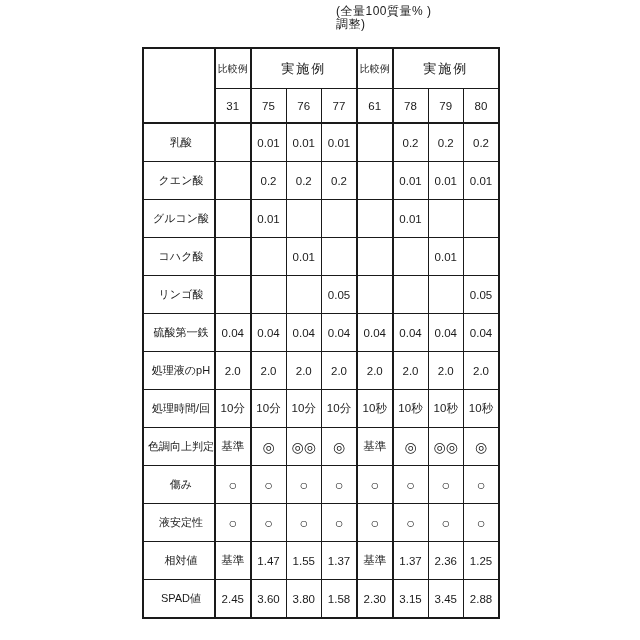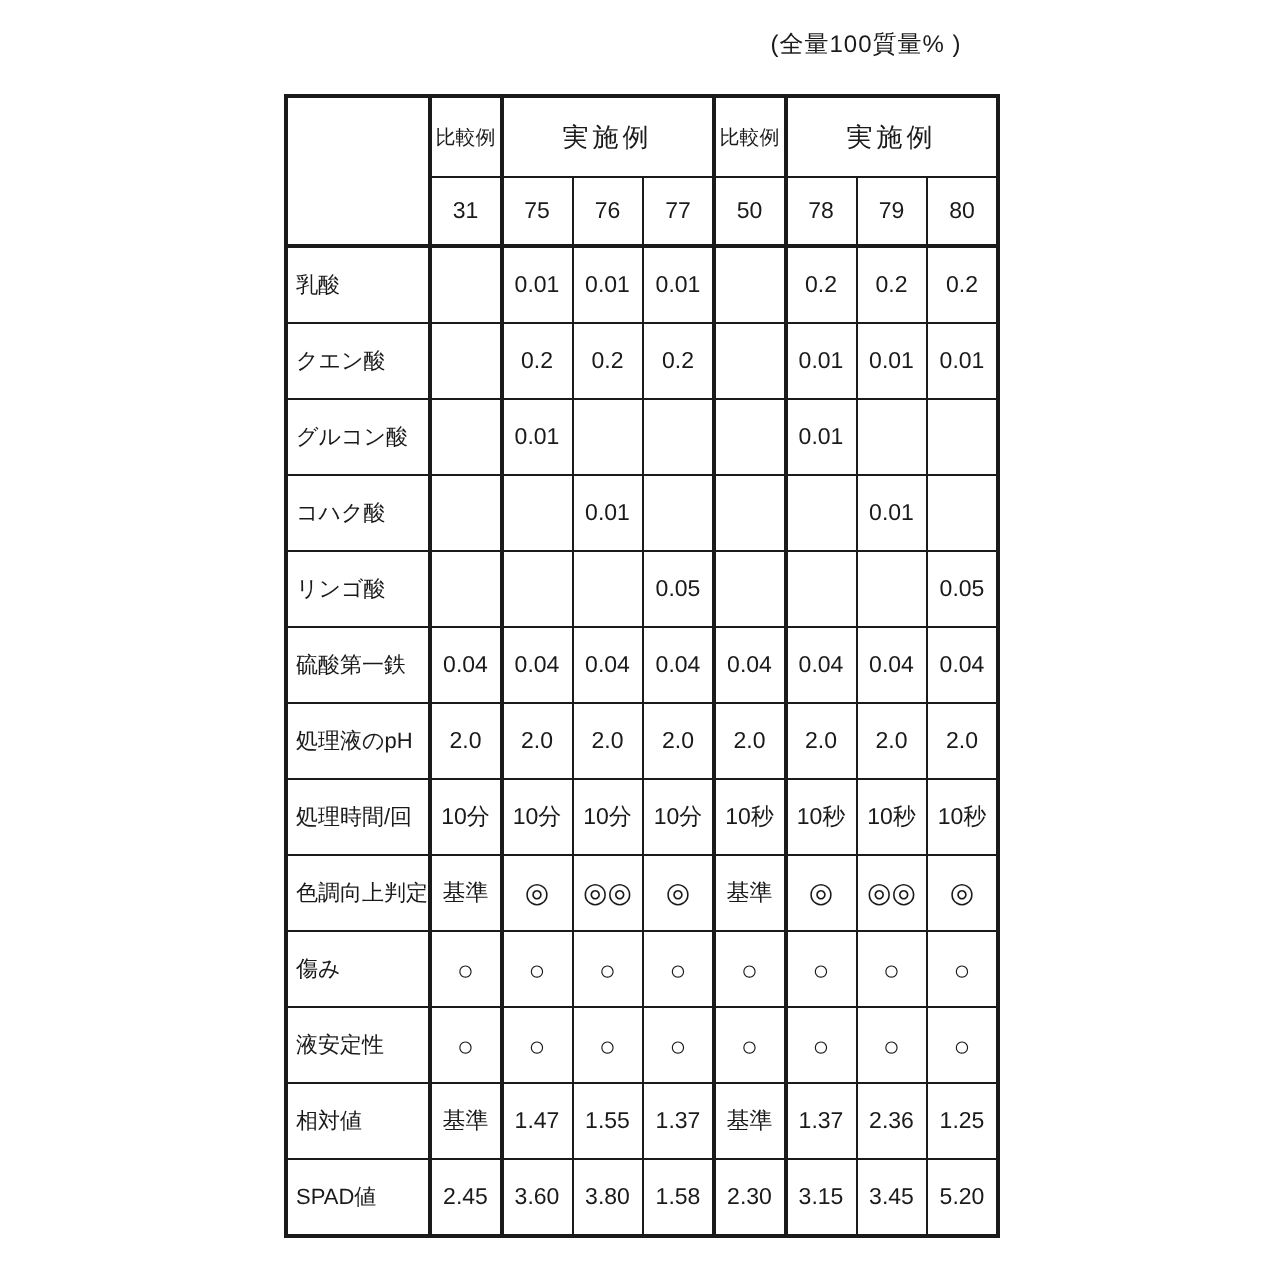--- a/index.html
+++ b/index.html
@@ -7,26 +7,25 @@
     width: 640px; height: 640px;
     background: #ffffff;
     position: relative;
     font-family: "Liberation Sans", "DejaVu Sans", sans-serif;
     color: #1a1a1a;
     overflow: hidden;
   }
   .note {
     position: absolute;
     left: 336px; top: 5px; width: 194px;
-    text-align: center;
+    text-align: left;
     font-size: 12px;
     line-height: 13px;
     letter-spacing: 0.5px;
     white-space: nowrap;
-    margin-top: 11px;
   }
   table.comp-table {
     position: absolute;
     left: 142px; top: 47px;
     width: 358px;
     border-collapse: collapse;
     table-layout: fixed;
     border: 2px solid #1a1a1a;
   }
   .comp-table col.col-label { width: 72px; }
@@ -38,37 +37,38 @@
     vertical-align: middle;
     font-weight: normal;
     overflow: hidden;
     background: #ffffff;
   }
   .comp-table th.group   { height: 39px; font-size: 13px; letter-spacing: 2px; }
   .comp-table th.grp-narrow { font-size: 10px; letter-spacing: 0; }
   .comp-table th.colnum  { height: 33px; font-size: 11.5px; }
   .comp-table td.corner  { }
   .comp-table td.rlabel  {
-    text-align: left;
+    text-align: center;
     padding-left: 4px;
     font-size: 11px;
     height: 37px;
     letter-spacing: 0;
     white-space: nowrap;
   }
   .comp-table td.val { font-size: 11.5px; }
   .comp-table td.sym { font-size: 14px; letter-spacing: 0; }
   .comp-table .thick-r { border-right-width: 2px; }
   .comp-table .thick-b { border-bottom-width: 2px; }
 </style>
 </head>
 <body>
 
 <div class="note">
   <div>(全量100質量% )</div>
+  <div>調整)</div>
 </div>
 
 <table class="comp-table">
   <colgroup>
       <col class="col-label">
       <col>
       <col>
       <col>
       <col>
       <col>
@@ -82,21 +82,21 @@
         <th colspan="1" class="group thick-r grp-narrow">比較例</th>
         <th colspan="3" class="group thick-r">実施例</th>
         <th colspan="1" class="group thick-r grp-narrow">比較例</th>
         <th colspan="3" class="group thick-r">実施例</th>
       </tr>
       <tr>
         <th class="colnum thick-b thick-r">31</th>
         <th class="colnum thick-b">75</th>
         <th class="colnum thick-b">76</th>
         <th class="colnum thick-b thick-r">77</th>
-        <th class="colnum thick-b thick-r">50</th>
+        <th class="colnum thick-b thick-r">61</th>
         <th class="colnum thick-b">78</th>
         <th class="colnum thick-b">79</th>
         <th class="colnum thick-b">80</th>
       </tr>
     </thead>
   <tbody>
       <tr>
         <td class="rlabel thick-r">乳酸</td>
         <td class="val thick-r"></td>
         <td class="val">0.01</td>
@@ -230,16 +230,16 @@
       </tr>
       <tr>
         <td class="rlabel thick-r">SPAD値</td>
         <td class="val thick-r">2.45</td>
         <td class="val">3.60</td>
         <td class="val">3.80</td>
         <td class="val thick-r">1.58</td>
         <td class="val thick-r">2.30</td>
         <td class="val">3.15</td>
         <td class="val">3.45</td>
-        <td class="val">5.20</td>
+        <td class="val">2.88</td>
       </tr>
     </tbody>
 </table>
 
 </body></html>

